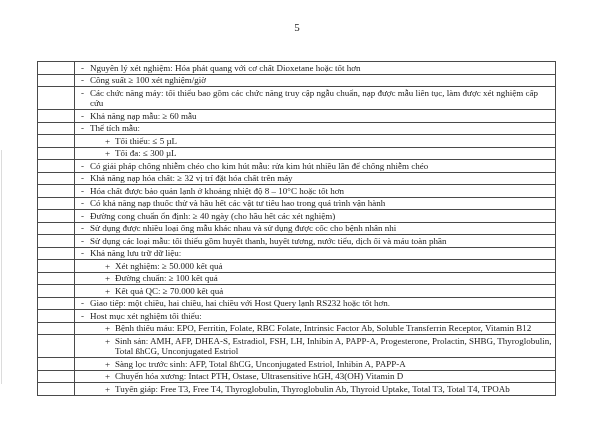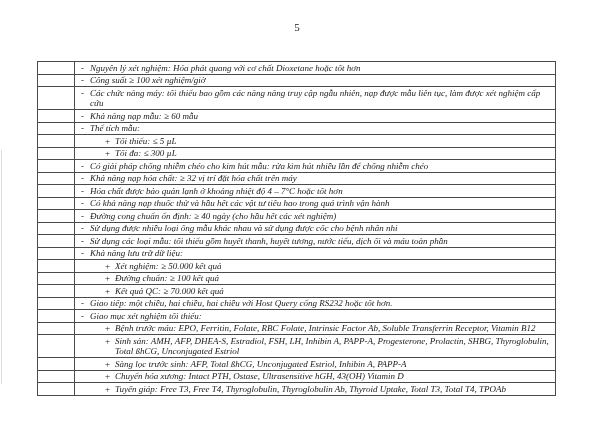--- a/index.html
+++ b/index.html
@@ -54,21 +54,21 @@
   .item {
     display: flex;
     align-items: flex-start;
   }
   .marker {
     flex: 0 0 auto;
     text-align: left;
   }
   .item.lvl1 .marker { margin-left: 4px;  width: 9px; }
   .item.lvl2 .marker { margin-left: 28px; width: 10px; }
-  .txt { flex: 1 1 auto; font-style: italic; }
+  .txt { flex: 1 1 auto; }
 </style>
 </head>
 <body>
 
 <div class="page">
   <div class="page-number">5</div>
   <div class="scan-edge-line"></div>
   <table class="spec-table">
     <colgroup>
       <col style="width:37px">
@@ -91,21 +91,21 @@
               <span class="marker">-</span>
               <span class="txt">Công suất ≥ 100 xét nghiệm/giờ</span>
             </div>
           </td>
         </tr>
         <tr>
           <td class="c1"></td>
           <td class="c2">
             <div class="item lvl1">
               <span class="marker">-</span>
-              <span class="txt">Các chức năng máy: tối thiểu bao gồm các năng năng truy cập ngẫu nhiên, nạp được mẫu liên tục, làm được xét nghiệm cấp cứu</span>
+              <span class="txt">Các chức năng máy: tối thiểu bao gồm các chức năng truy cập ngẫu chuẩn, nạp được mẫu liên tục, làm được xét nghiệm cấp cứu</span>
             </div>
           </td>
         </tr>
         <tr>
           <td class="c1"></td>
           <td class="c2">
             <div class="item lvl1">
               <span class="marker">-</span>
               <span class="txt">Khả năng nạp mẫu: ≥ 60 mẫu</span>
             </div>
@@ -154,21 +154,21 @@
               <span class="marker">-</span>
               <span class="txt">Khả năng nạp hóa chất: ≥ 32 vị trí đặt hóa chất trên máy</span>
             </div>
           </td>
         </tr>
         <tr>
           <td class="c1"></td>
           <td class="c2">
             <div class="item lvl1">
               <span class="marker">-</span>
-              <span class="txt">Hóa chất được bảo quản lạnh ở khoảng nhiệt độ 4 – 7°C hoặc tốt hơn</span>
+              <span class="txt">Hóa chất được bảo quản lạnh ở khoảng nhiệt độ 8 – 10°C hoặc tốt hơn</span>
             </div>
           </td>
         </tr>
         <tr>
           <td class="c1"></td>
           <td class="c2">
             <div class="item lvl1">
               <span class="marker">-</span>
               <span class="txt">Có khả năng nạp thuốc thử và hầu hết các vật tư tiêu hao trong quá trình vận hành</span>
             </div>
@@ -235,39 +235,39 @@
               <span class="marker">+</span>
               <span class="txt">Kết quả QC: ≥ 70.000 kết quả</span>
             </div>
           </td>
         </tr>
         <tr>
           <td class="c1"></td>
           <td class="c2">
             <div class="item lvl1">
               <span class="marker">-</span>
-              <span class="txt">Giao tiếp: một chiều, hai chiều, hai chiều với Host Query cổng RS232 hoặc tốt hơn.</span>
-            </div>
-          </td>
-        </tr>
-        <tr>
-          <td class="c1"></td>
-          <td class="c2">
-            <div class="item lvl1">
-              <span class="marker">-</span>
-              <span class="txt">Giao mục xét nghiệm tối thiểu:</span>
-            </div>
-          </td>
-        </tr>
-        <tr>
-          <td class="c1"></td>
-          <td class="c2">
-            <div class="item lvl2">
-              <span class="marker">+</span>
-              <span class="txt">Bệnh trước máu: EPO, Ferritin, Folate, RBC Folate, Intrinsic Factor Ab, Soluble Transferrin Receptor, Vitamin B12</span>
+              <span class="txt">Giao tiếp: một chiều, hai chiều, hai chiều với Host Query lạnh RS232 hoặc tốt hơn.</span>
+            </div>
+          </td>
+        </tr>
+        <tr>
+          <td class="c1"></td>
+          <td class="c2">
+            <div class="item lvl1">
+              <span class="marker">-</span>
+              <span class="txt">Host mục xét nghiệm tối thiểu:</span>
+            </div>
+          </td>
+        </tr>
+        <tr>
+          <td class="c1"></td>
+          <td class="c2">
+            <div class="item lvl2">
+              <span class="marker">+</span>
+              <span class="txt">Bệnh thiếu máu: EPO, Ferritin, Folate, RBC Folate, Intrinsic Factor Ab, Soluble Transferrin Receptor, Vitamin B12</span>
             </div>
           </td>
         </tr>
         <tr>
           <td class="c1"></td>
           <td class="c2">
             <div class="item lvl2">
               <span class="marker">+</span>
               <span class="txt">Sinh sản: AMH, AFP, DHEA-S, Estradiol, FSH, LH, Inhibin A, PAPP-A, Progesterone, Prolactin, SHBG, Thyroglobulin, Total ßhCG, Unconjugated Estriol</span>
             </div>

